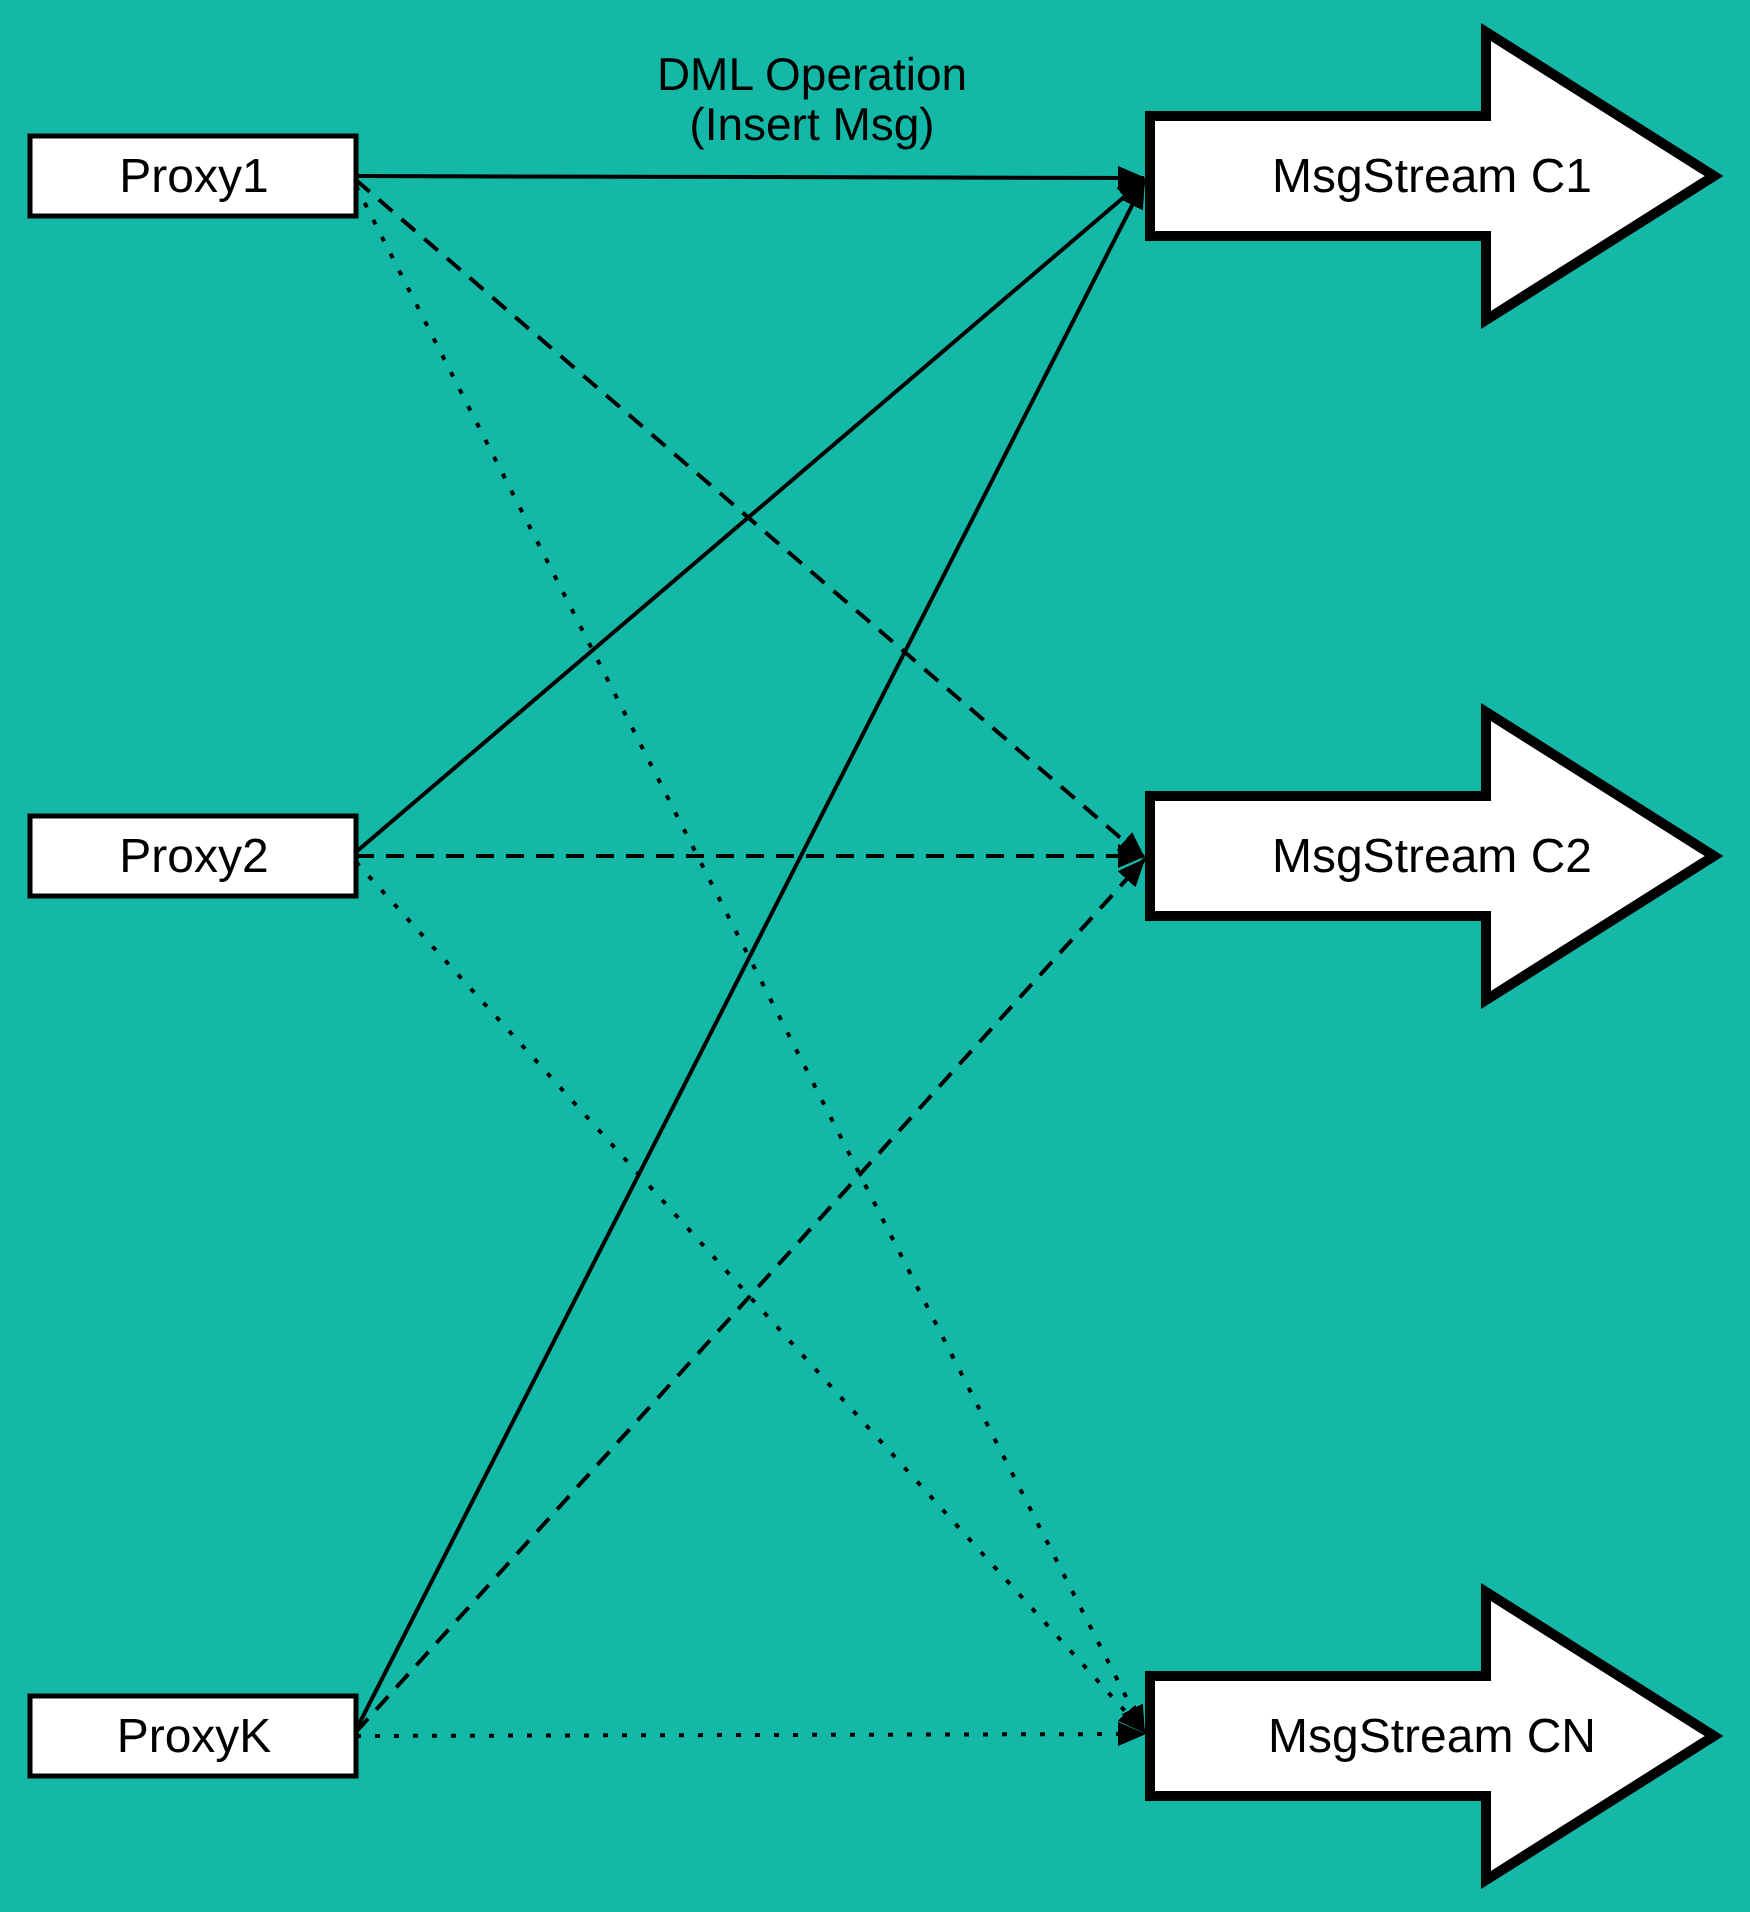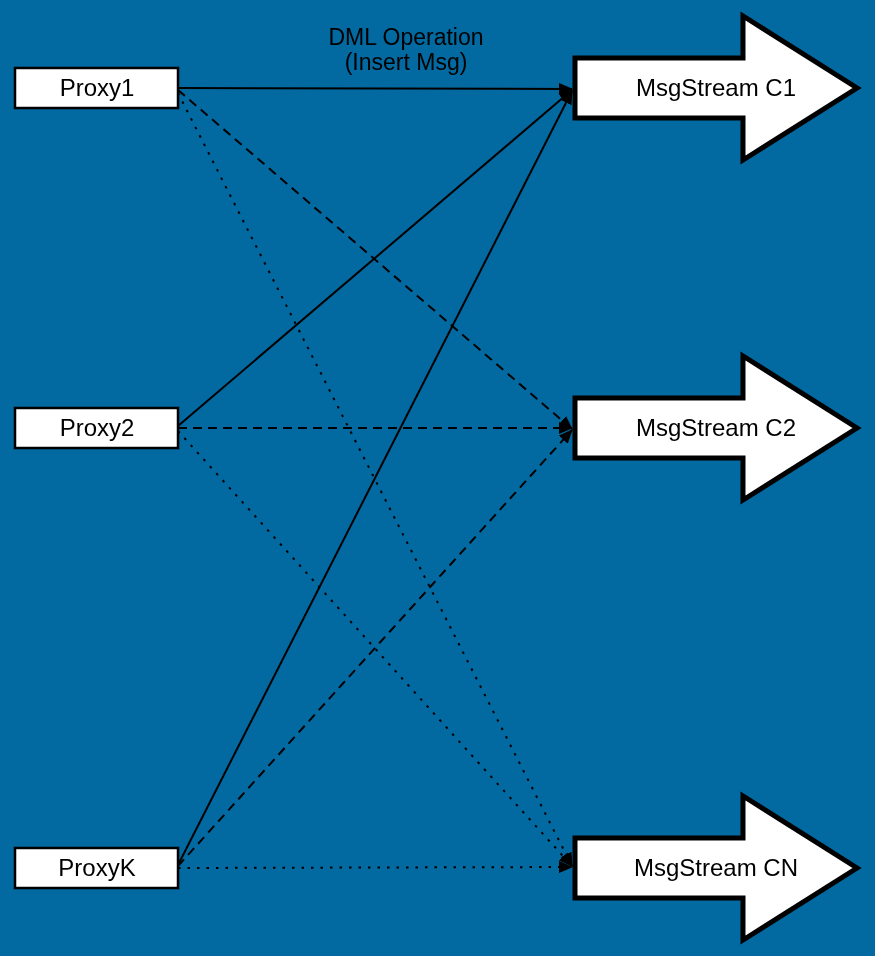--- a/index.html
+++ b/index.html
@@ -3,21 +3,21 @@
 <meta charset="utf-8">
 <style>
   html, body {
     margin: 0;
     padding: 0;
     background: #ffffff;
   }
   .stage {
     width: 875px;
     height: 956px;
-    background: #0369a1;
+    background: #14b8a6;
     position: relative;
   }
   svg { display: block; }
   .t {
     font-family: "Liberation Sans", sans-serif;
     fill: #000000;
     text-anchor: middle;
   }
   .title-text { font-size: 23px; }
   .node-text { font-size: 24px; }

